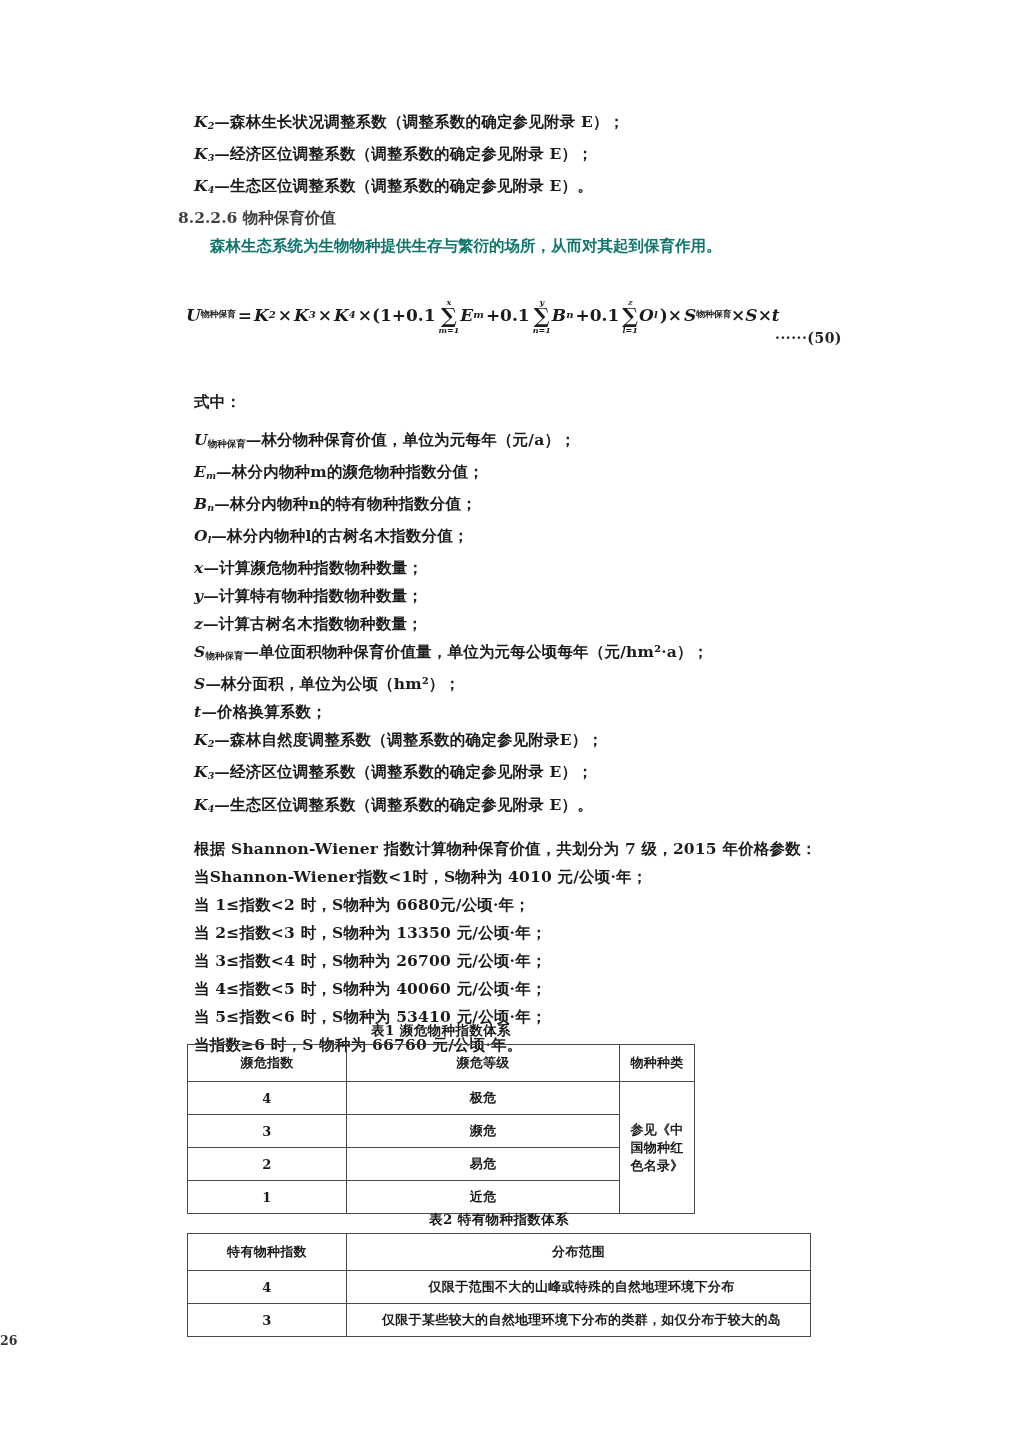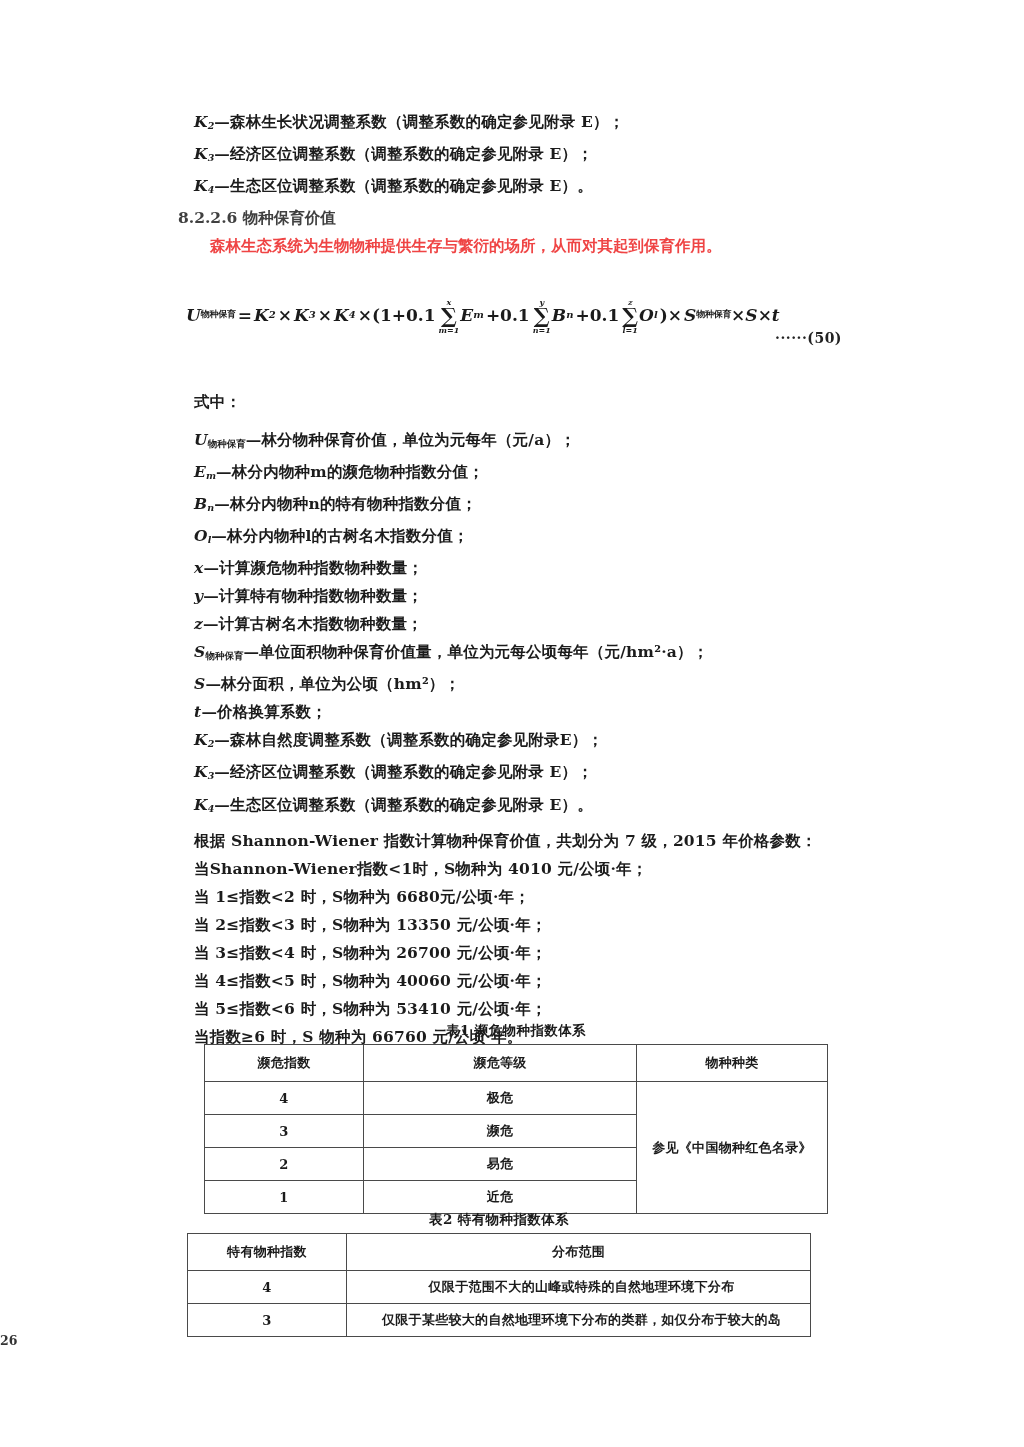--- a/index.html
+++ b/index.html
@@ -39,21 +39,21 @@
     line-height: 28px;
     font-weight: 600;
     padding-left: 0px;
     color: #404040;
   }
   .para {
     font-size: 15.5px;
     line-height: 28px;
     padding-left: 32px;
     font-weight: 600;
-    color: #ef4444;
+    color: #0f766e;
   }
   .var-sub {
     font-size: 9.5px;
     vertical-align: -0.22em;
     letter-spacing: 0;
   }
   .ital {
     font-style: italic;
     font-family: "DejaVu Serif", "Liberation Serif", serif;
   }
@@ -138,23 +138,23 @@
     padding: 6px 4px;
     height: 20px;
     letter-spacing: 0.3px;
   }
   table.doc-table th {
     font-weight: 700;
     padding: 8px 4px;
   }
   .t1-wrap {
     position: absolute;
-    left: 204px;
+    left: 187px;
     top: 1022px;
-    width: 624px;
+    width: 508px;
   }
   .t2-wrap {
     position: absolute;
     left: 187px;
     top: 1211px;
     width: 624px;
   }
   .t1-c1 { width: 150px; }
   .t1-c2 { width: 264px; }
   .t2-c1 { width: 150px; }
@@ -169,21 +169,21 @@
   .page-number {
     position: absolute;
     left: 0;
     top: 1333px;
     width: 1024px;
     text-align: left;
     font-size: 12.5px;
     color: #333;
     font-weight: 600;
   }
-  .shannon-block { margin-top: 4px; }
+  .shannon-block { margin-top: 12px; }
 </style>
 </head>
 <body>
 
 <div class="page">
 
   <div class="content">
 
     <div class="line indent1">
       <span class="ital">K</span><span class="var-sub ital">2</span><span>—森林生长状况调整系数（调整系数的确定参见附录 E）；</span>

